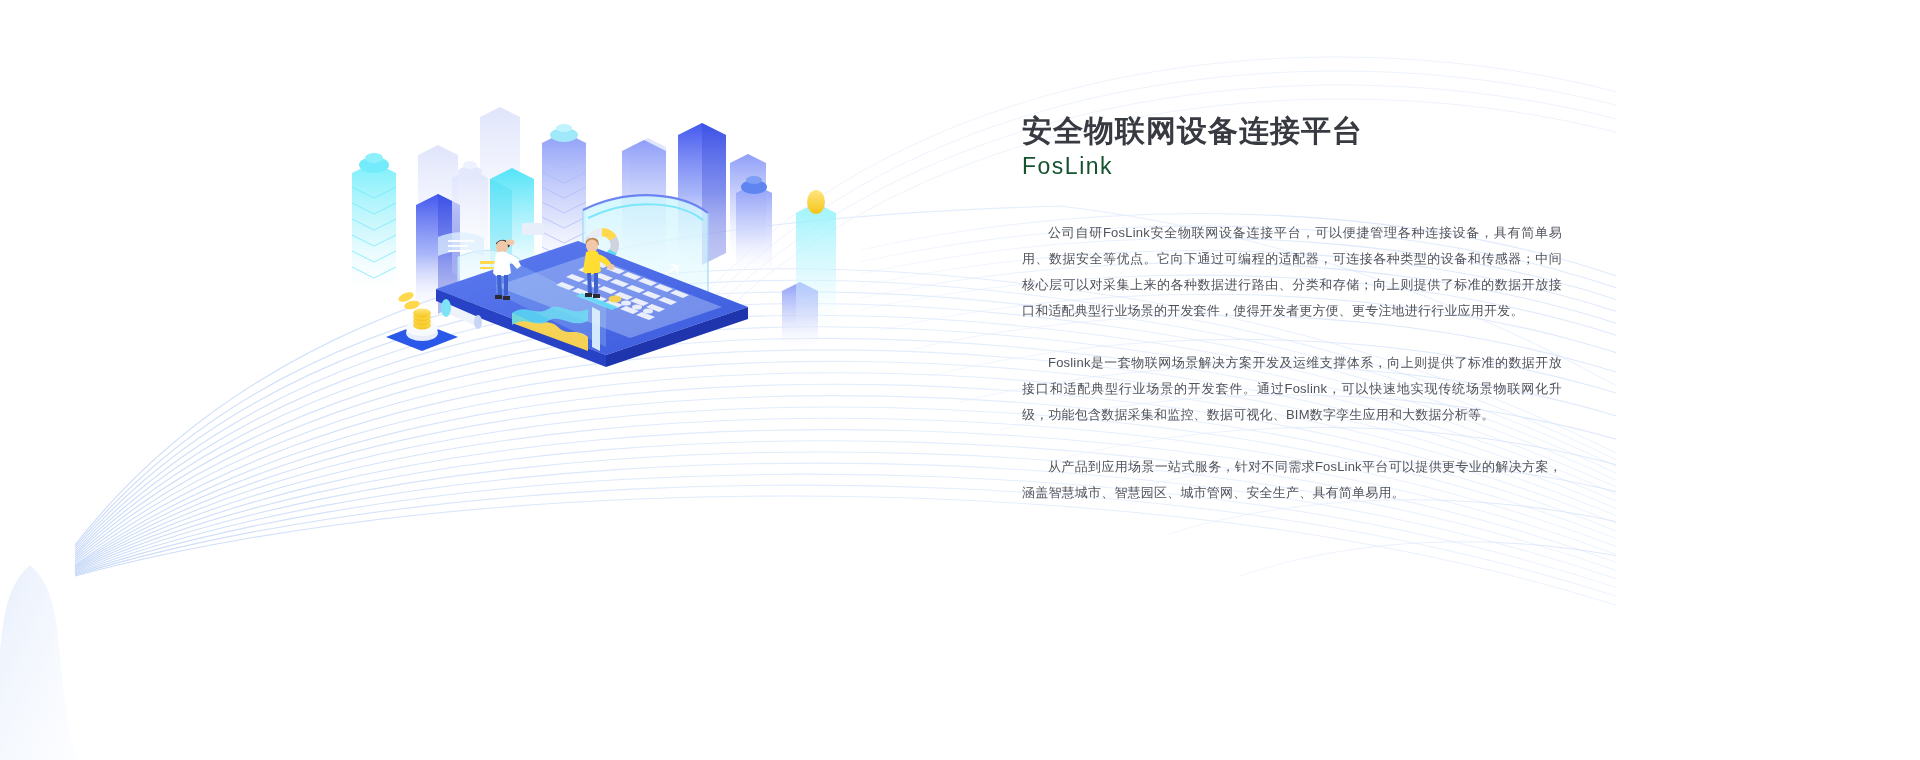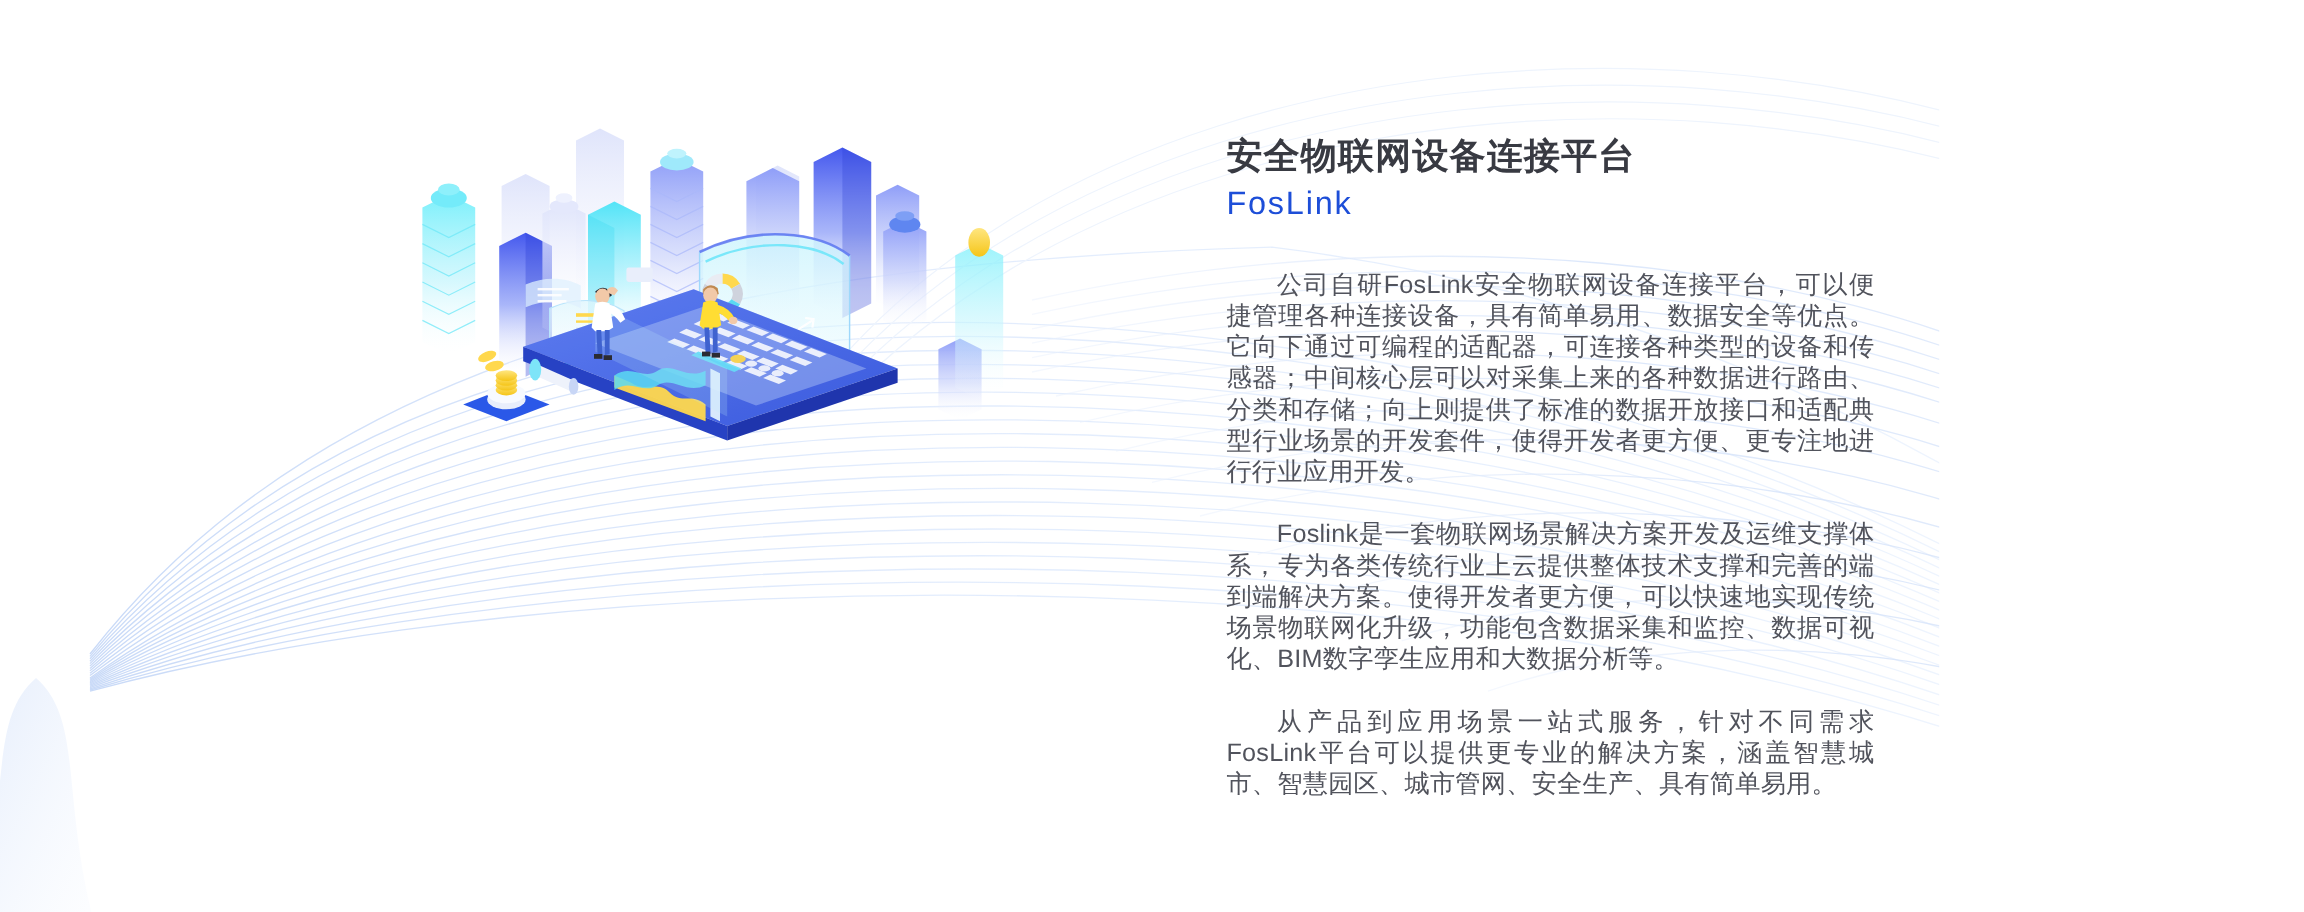--- a/index.html
+++ b/index.html
@@ -21,26 +21,26 @@
 
   
   .text-col {
     position:absolute; left:1022px; top:112px; width:540px; z-index:3;
   }
   .headline {
     font-size:30px; font-weight:bold; color:#383a42;
     letter-spacing:1px; line-height:1.28;
   }
   .subhead {
-    font-size:27px; font-weight:normal; color:#1d4ed8;
+    font-size:23px; font-weight:normal; color:#14532d;
     letter-spacing:1.5px; line-height:1.3; margin-top:2px;
   }
   .body-block { margin-top:38px; }
   .para {
-    font-size:21px; color:#51535c; line-height:26px;
+    font-size:13px; color:#51535c; line-height:26px;
     text-indent:2em; text-align:justify; letter-spacing:0.2px;
   }
   .para + .para { margin-top:26px; }
 </style>
 </head>
 <body>
 
 <div id="page">
 
   <div class="bg-waves">
@@ -388,18 +388,18 @@
       </g>
     </svg>
   </div>
 
   <div class="text-col">
     <h1 class="headline">安全物联网设备连接平台</h1>
     <div class="subhead">FosLink</div>
 
     <div class="body-block">
       <p class="para">公司自研FosLink安全物联网设备连接平台，可以便捷管理各种连接设备，具有简单易用、数据安全等优点。它向下通过可编程的适配器，可连接各种类型的设备和传感器；中间核心层可以对采集上来的各种数据进行路由、分类和存储；向上则提供了标准的数据开放接口和适配典型行业场景的开发套件，使得开发者更方便、更专注地进行行业应用开发。</p>
-      <p class="para">Foslink是一套物联网场景解决方案开发及运维支撑体系，专为各类传统行业上云提供整体技术支撑和完善的端到端解决方案。使得开发者更方便，可以快速地实现传统场景物联网化升级，功能包含数据采集和监控、数据可视化、BIM数字孪生应用和大数据分析等。</p>
+      <p class="para">Foslink是一套物联网场景解决方案开发及运维支撑体系，向上则提供了标准的数据开放接口和适配典型行业场景的开发套件。通过Foslink，可以快速地实现传统场景物联网化升级，功能包含数据采集和监控、数据可视化、BIM数字孪生应用和大数据分析等。</p>
       <p class="para">从产品到应用场景一站式服务，针对不同需求FosLink平台可以提供更专业的解决方案，涵盖智慧城市、智慧园区、城市管网、安全生产、具有简单易用。</p>
     </div>
   </div>
 
 </div>
 
 </body></html>

